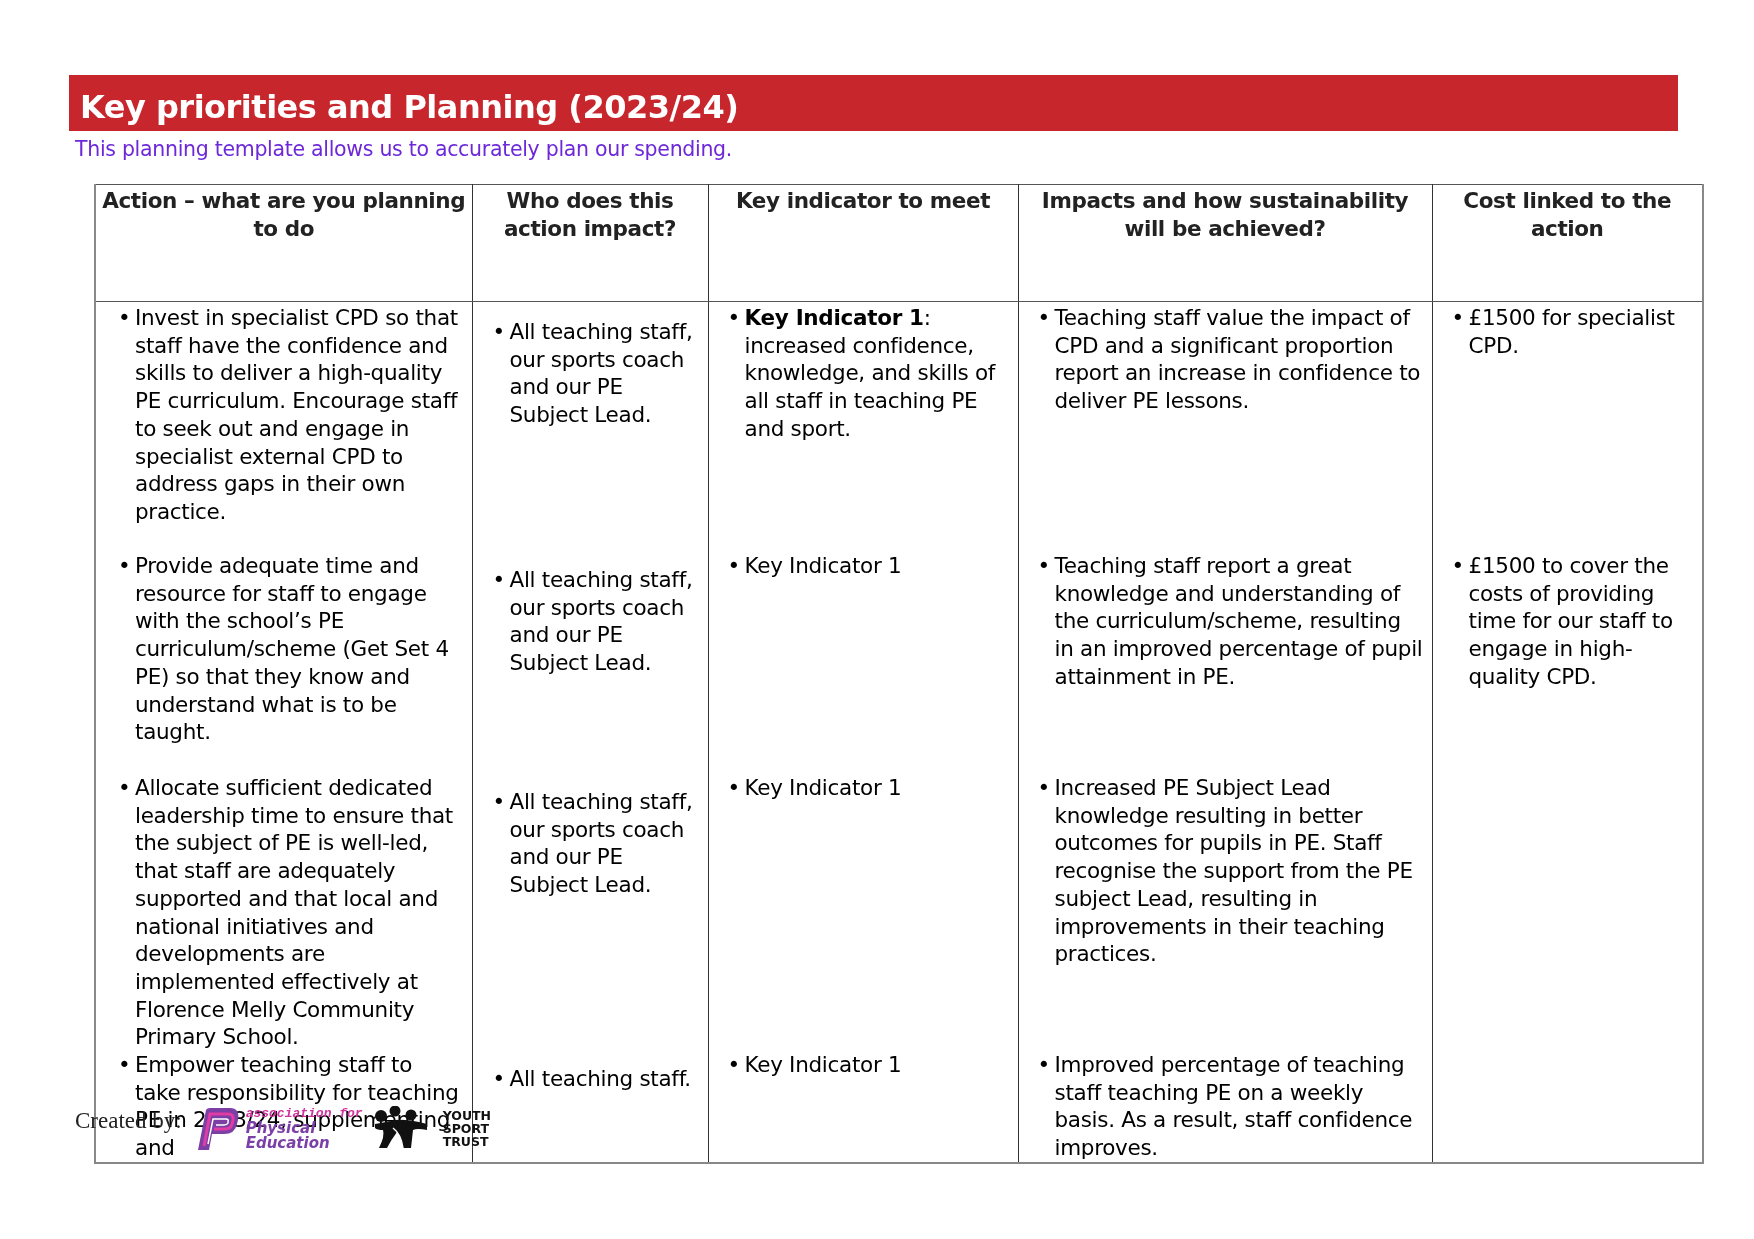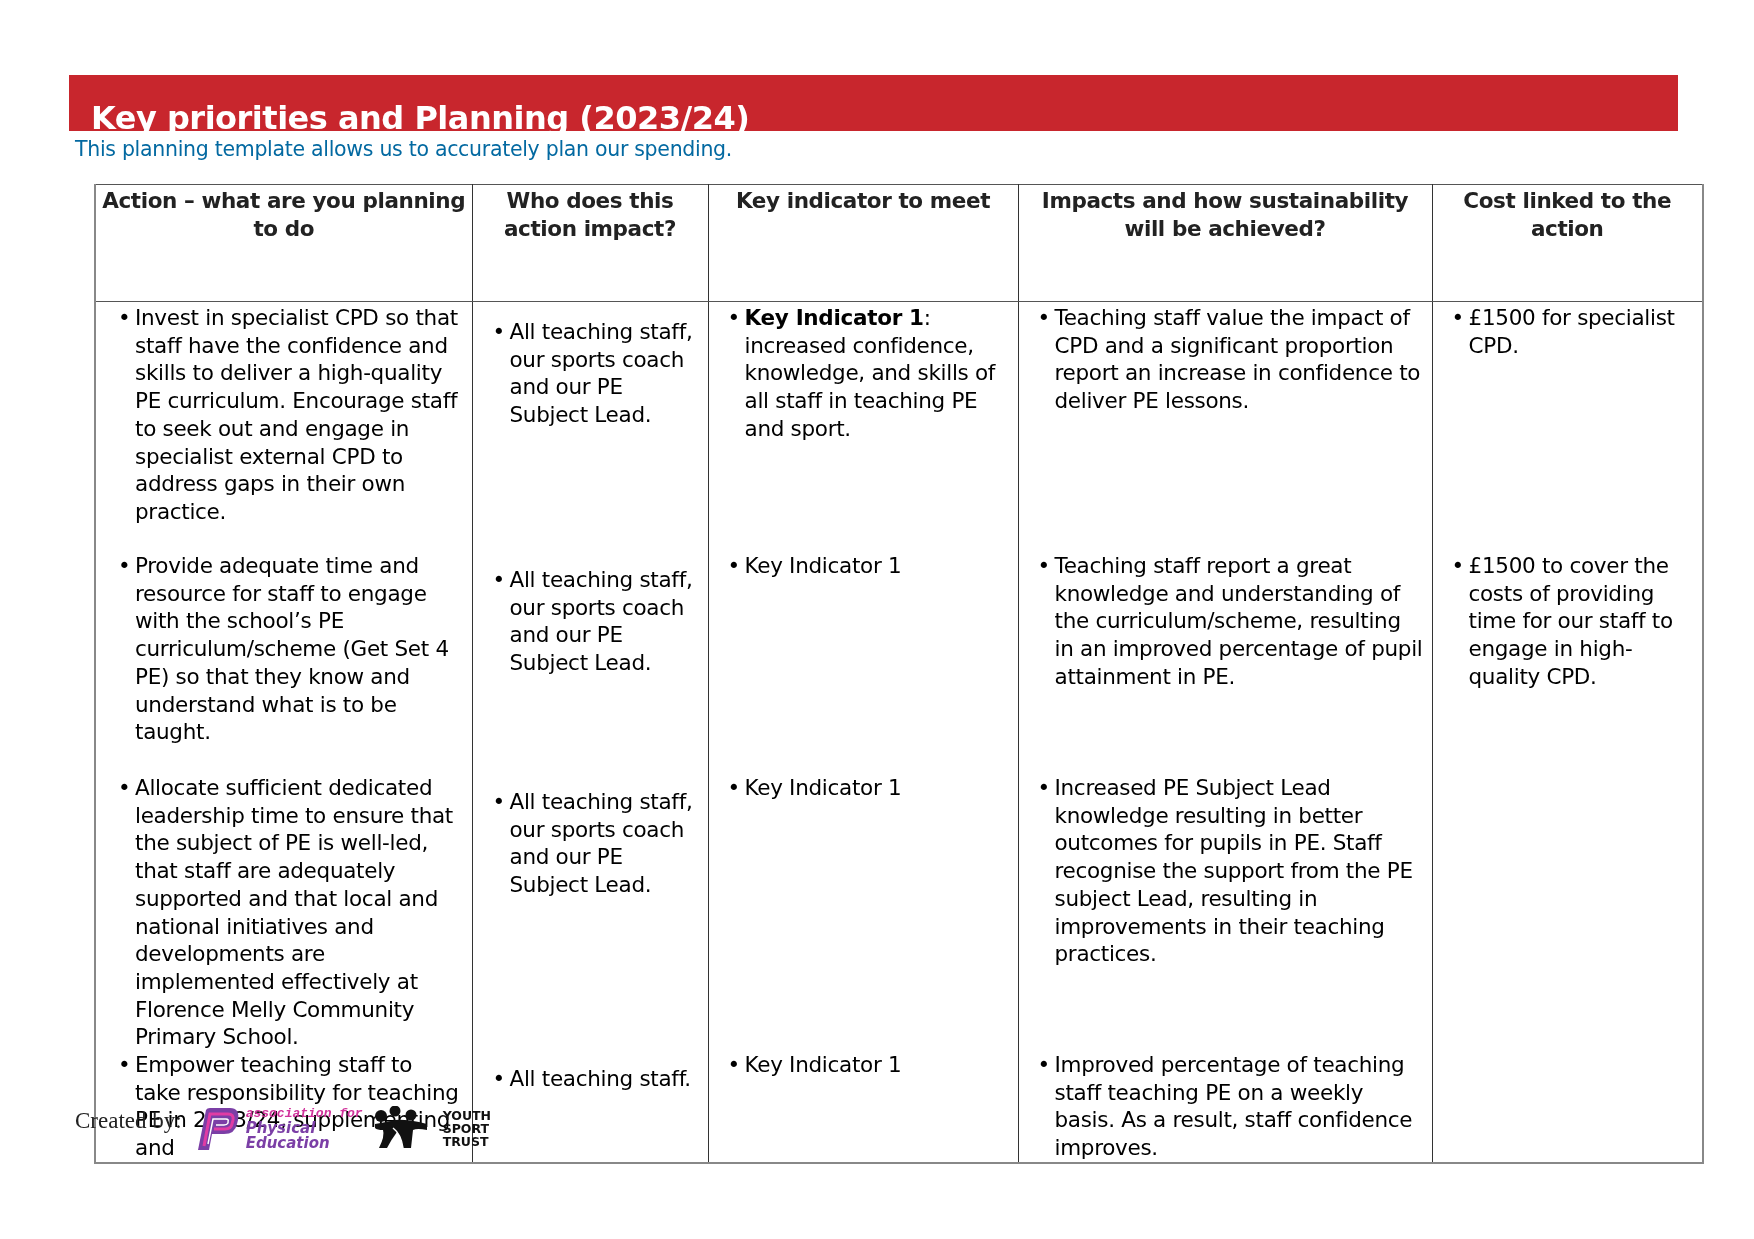--- a/index.html
+++ b/index.html
@@ -1,23 +1,23 @@
 <!DOCTYPE html>
 <html><head>
 <meta charset="utf-8">
 <style>
   html, body { margin: 0; padding: 0; background: #ffffff; }
   body { width: 1754px; height: 1239px; position: relative; overflow: hidden;
          font-family: "DejaVu Sans", sans-serif; color: #000; }
   .title-bar { position: absolute; left: 69px; top: 75px; width: 1609px; height: 56px;
                background: #c8262d; }
-  .title-bar h1 { margin: 16px; padding: 4px 0 0 6px; font-family: "DejaVu Sans", sans-serif;
+  .title-bar h1 { margin: 5px; padding: 4px 0 0 6px; font-family: "DejaVu Sans", sans-serif;
                   font-weight: bold; font-size: 32px; color: #ffffff; letter-spacing: -0.5px;
                   line-height: 46px; }
-  .subtitle { position: absolute; left: 75px; top: 137px; font-size: 20.5px; color: #0369a1;
+  .subtitle { position: absolute; left: 75px; top: 137px; font-size: 20.5px; color: #6d28d9;
               letter-spacing: -0.3px; }
   table.plan { position: absolute; left: 94px; top: 184px; width: 1608px; border-collapse: collapse;
                table-layout: fixed; border-radius: 13px; }
   table.plan td, table.plan th { border-left: 1.5px solid #333; border-right: 1.5px solid #333;
                vertical-align: top; padding: 0; }
   table.plan th { border-top: 1.5px solid #555; border-bottom: 1.5px solid #555; height: 114px;
                   font-weight: bold; font-size: 21.5px; line-height: 28px; text-align: center;
                   padding-top: 2px; color: #222; letter-spacing: -0.4px; }
   table.plan tr:first-child th:first-child, table.plan td:first-child { border-left: 2px solid #888; }
   table.plan th:last-child, table.plan td:last-child { border-right: 2px solid #888; }

